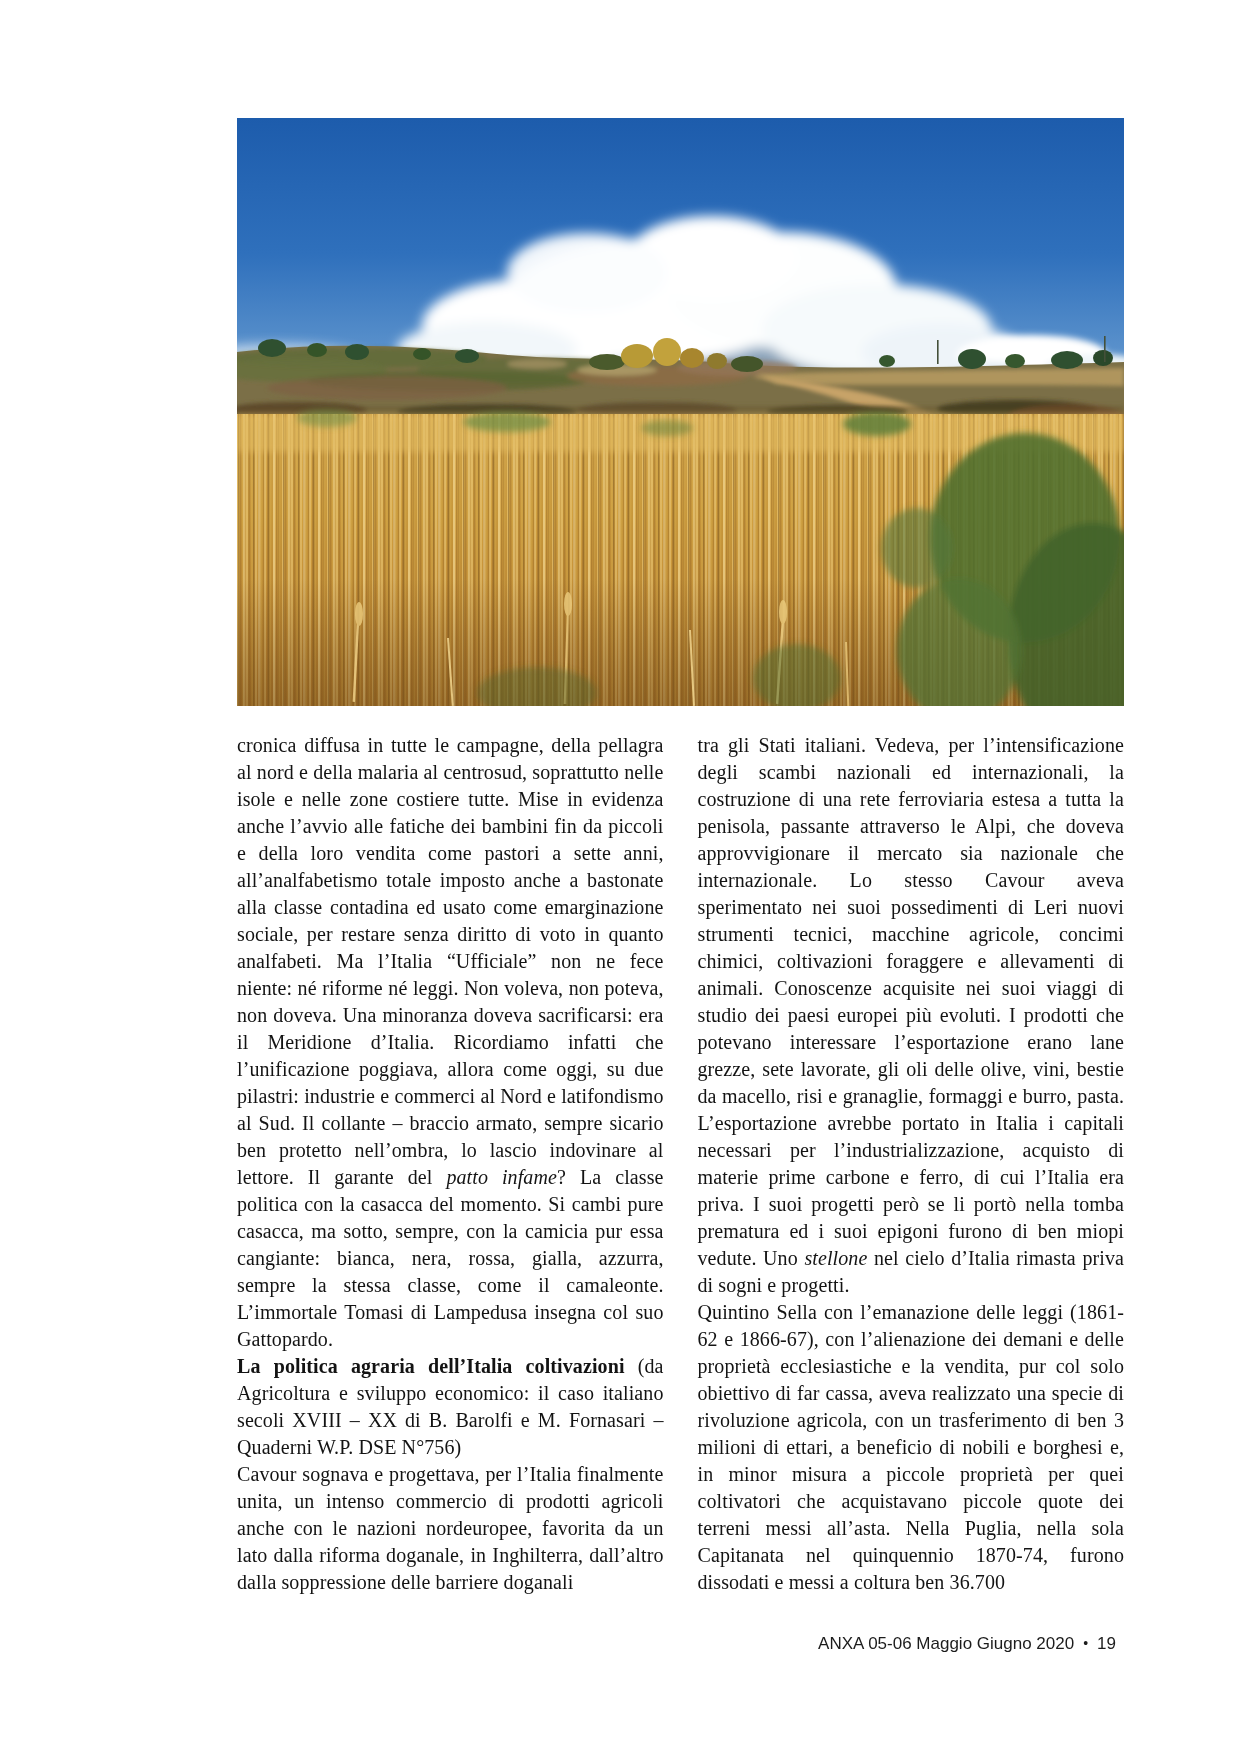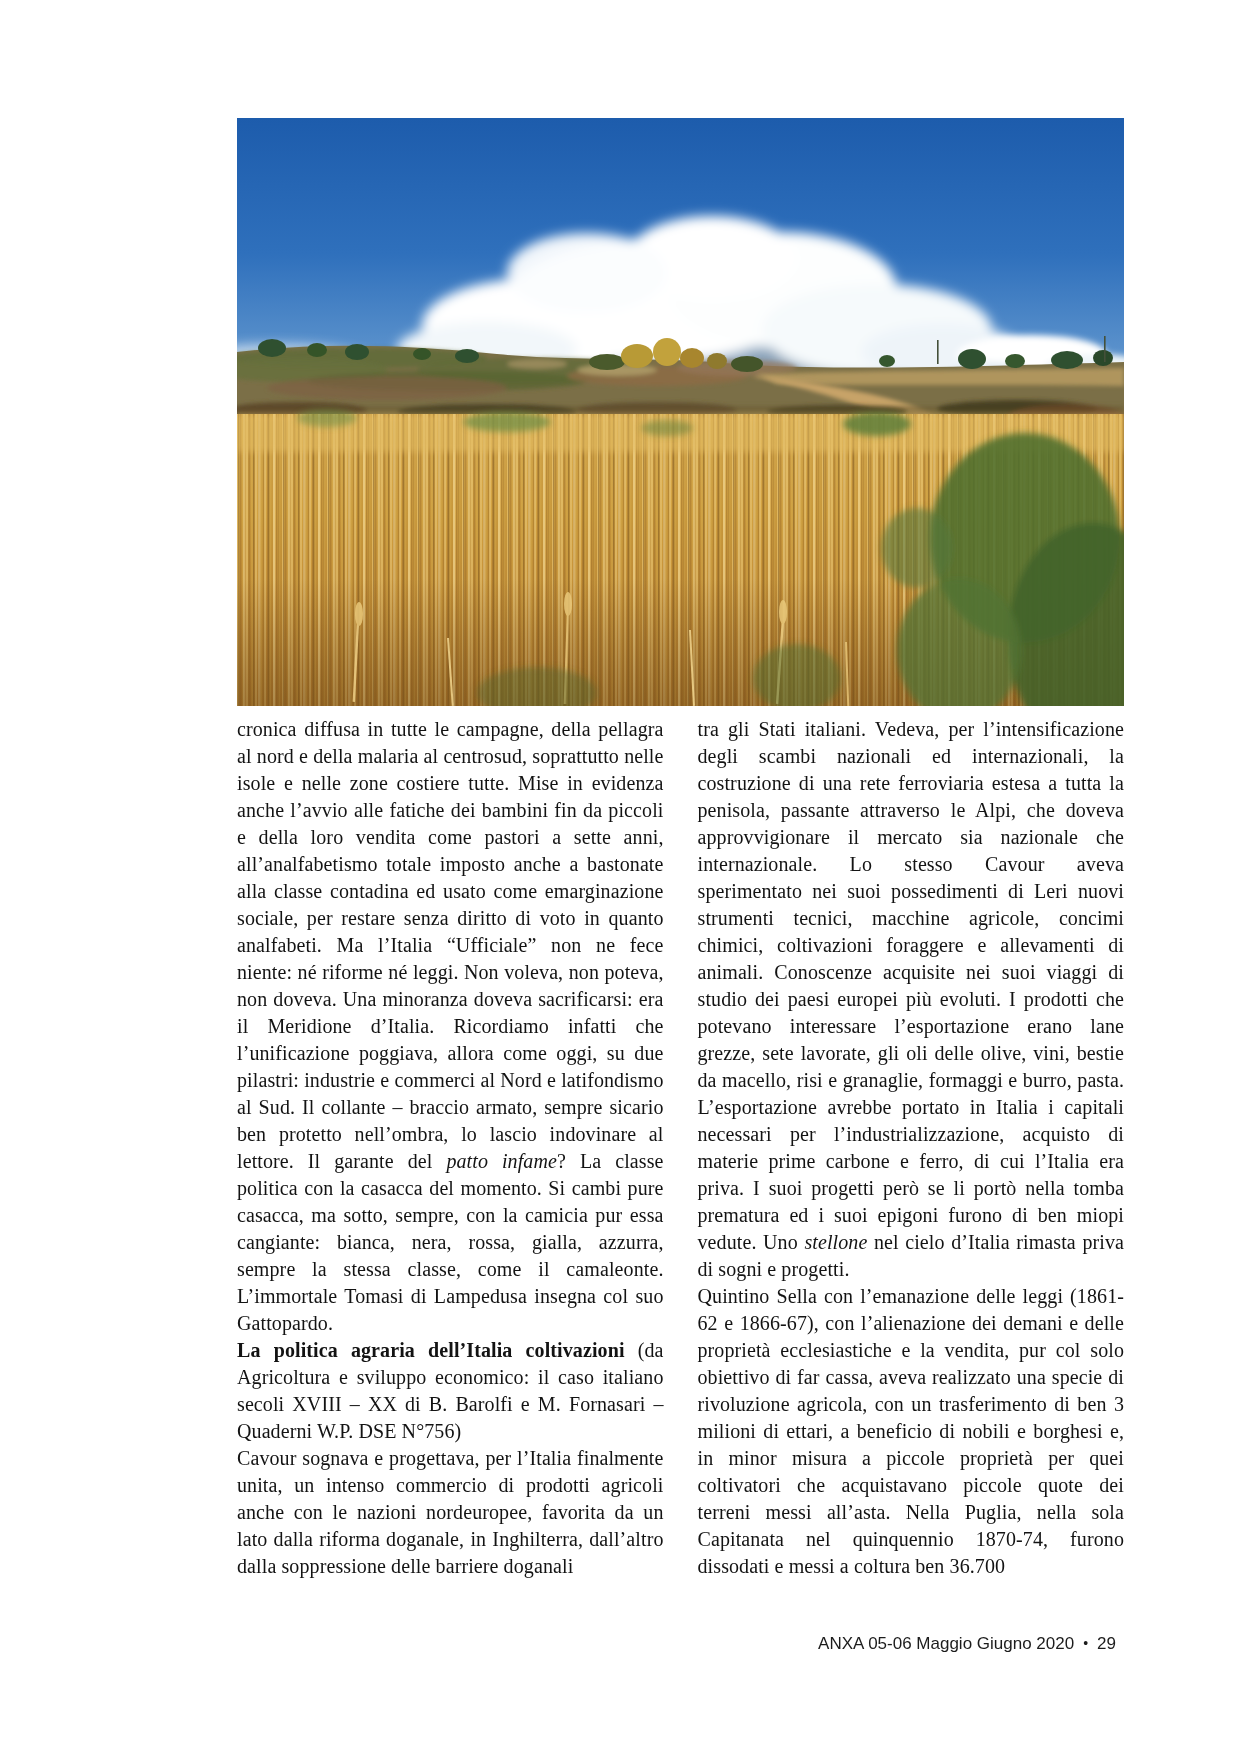--- a/index.html
+++ b/index.html
@@ -5,21 +5,21 @@
   html,body{margin:0;padding:0;}
   body{
     width:1240px;height:1754px;position:relative;
     background:#ffffff;overflow:hidden;
   }
   .photo{
     position:absolute;left:237px;top:118px;width:887px;height:588px;margin:0;
   }
   .photo svg{display:block;width:100%;height:100%;}
   .columns{
-    position:absolute;left:237px;top:716px;width:887px;
+    position:absolute;left:237px;top:732px;width:887px;
     display:flex;gap:34px;
   }
   .col{
     flex:1;
     font-family:"Liberation Serif", serif;
     font-size:20px;line-height:27px;
     text-align:justify;color:#131313;
     letter-spacing:0.1px;
   }
   .col p{margin:0;padding:0;}
@@ -193,14 +193,14 @@
   </div>
   <div class="col">
     <p><span>tra gli Stati italiani. Vedeva, per l’intensificazione degli scambi nazionali ed internazionali, la costruzione di una rete ferroviaria estesa a tutta la penisola, passante attraverso le Alpi, che doveva approvvigionare il mercato sia nazionale che internazionale. Lo stesso Cavour aveva sperimentato nei suoi possedimenti di Leri nuovi strumenti tecnici, macchine agricole, concimi chimici, coltivazioni foraggere e allevamenti di animali. Conoscenze acquisite nei suoi viaggi di studio dei paesi europei più evoluti. I prodotti che potevano interessare l’esportazione erano lane grezze, sete lavorate, gli oli delle olive, vini, bestie da macello, risi e granaglie, formaggi e burro, pasta. L’esportazione avrebbe portato in Italia i capitali necessari per l’industrializzazione, acquisto di materie prime carbone e ferro, di cui l’Italia era priva. I suoi progetti però se li portò nella tomba prematura ed i suoi epigoni furono di ben miopi vedute. Uno </span><i>stellone</i><span> nel cielo d’Italia rimasta priva di sogni e progetti.</span></p>
     <p><span>Quintino Sella con l’emanazione delle leggi (1861-62 e 1866-67), con l’alienazione dei demani e delle proprietà ecclesiastiche e la vendita, pur col solo obiettivo di far cassa, aveva realizzato una specie di rivoluzione agricola, con un trasferimento di ben 3 milioni di ettari, a beneficio di nobili e borghesi e, in minor misura a piccole proprietà per quei coltivatori che acquistavano piccole quote dei terreni messi all’asta. Nella Puglia, nella sola Capitanata nel quinquennio 1870-74, furono dissodati e messi a coltura ben 36.700</span></p>
   </div>
 </div>
 
 <div class="footer">
   <span>ANXA 05-06 Maggio Giugno 2020</span>
   <span class="sep">•</span>
-  <span>29</span>
+  <span>19</span>
 </div>
 
 </body></html>

